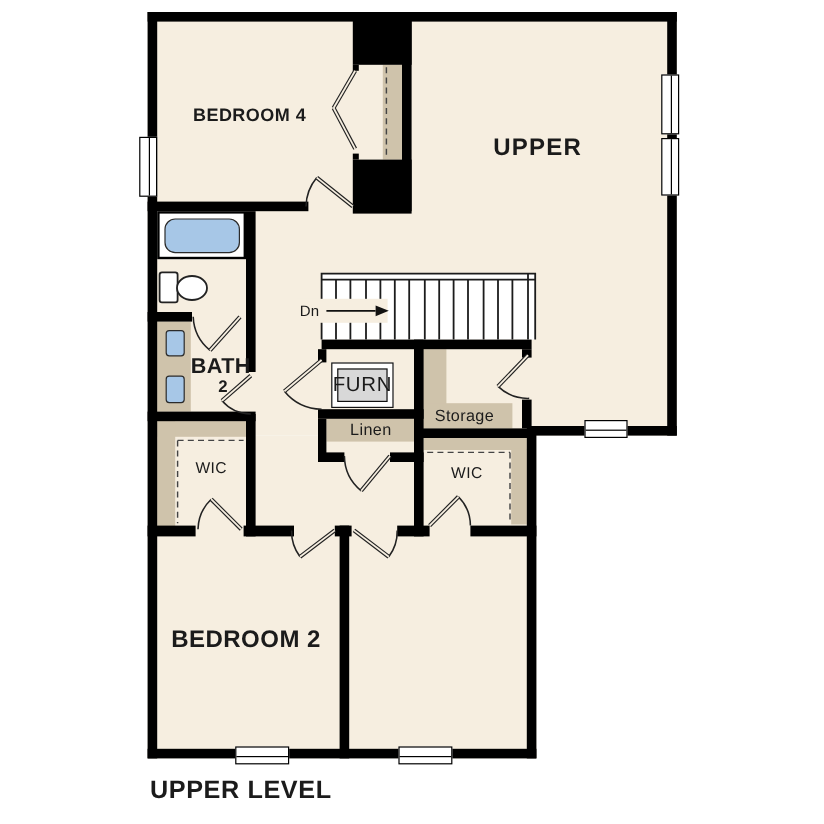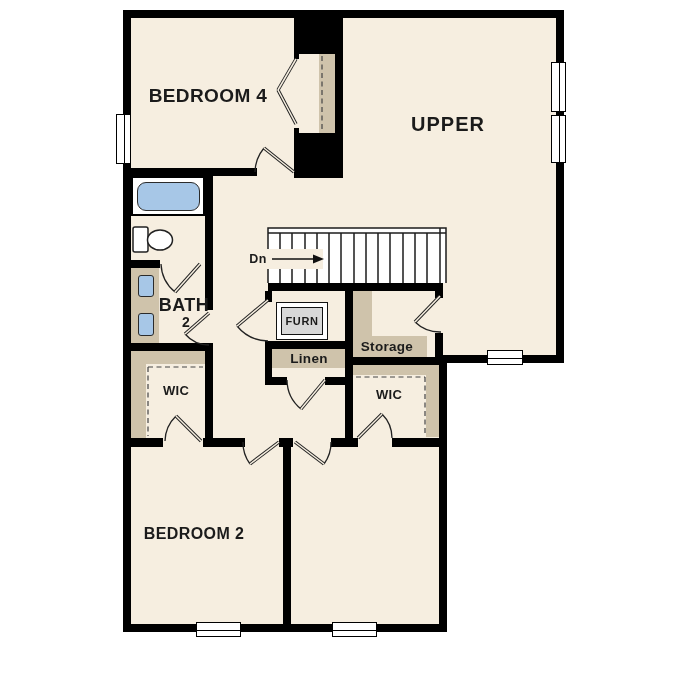--- a/index.html
+++ b/index.html
@@ -9,21 +9,21 @@
   .f{position:absolute;background:var(--floor,#f6eee0);}
   .w{position:absolute;background:var(--wall,#000);}
   .t{position:absolute;background:var(--shelf-tan,#cfc3ab);}
   .wh{position:absolute;background:#fff;}
   .win{position:absolute;background:#fff;border:1.5px solid #000;box-sizing:border-box;}
   .win .mid-v{position:absolute;left:50%;top:0;bottom:0;width:1.2px;background:#000;}
   .win .mid-h{position:absolute;top:50%;left:0;right:0;height:1.2px;background:#000;}
   .blue{position:absolute;background:var(--fixture-blue,#a7c7e7);border:1.5px solid #2b2b2b;box-sizing:border-box;}
   .lbl{position:absolute;transform:translate(-50%,-50%);white-space:nowrap;
        color:var(--text,#1b1b1b);font-weight:700;letter-spacing:.4px;}
-  .lbl-sm{font-weight:700;letter-spacing:.3px;}
+  .lbl-sm{font-weight:400;letter-spacing:.3px;}
   .svg-overlay{position:absolute;left:0;top:0;pointer-events:none;}
   .furn-outer{position:absolute;background:#fff;border:1.6px solid #111;box-sizing:border-box;}
   .furn-inner{position:absolute;background:var(--furnace-gray,#d8d8d8);border:1.5px solid #111;box-sizing:border-box;}
   .title{position:absolute;color:var(--text,#1b1b1b);font-weight:700;font-size:21px;letter-spacing:.5px;}
 </style>
 </head>
 <body>
 
 <div class="stage">
 
@@ -166,26 +166,27 @@
         <path d="M201,441 L176,416"></path>
           <path d="M279,442 L250,464"></path>
           <path d="M295,442 L324,464"></path>
         <path d="M358,438 L382,414"></path>
           <path d="M296,59 L278,90"></path>
           <path d="M296,124 L278,90"></path>
       </g>
     </g>
   </svg>
 
-  <div class="lbl" style="left:208px;top:96px;font-size:19px;">BEDROOM 4</div>
+  <div class="lbl" style="left:208px;top:96px;font-size:15px;">BEDROOM 4</div>
   <div class="lbl" style="left:448px;top:124px;font-size:20px;letter-spacing:1px;">UPPER</div>
   <div class="lbl" style="left:184px;top:305px;font-size:18px;">BATH</div>
   <div class="lbl" style="left:186px;top:322px;font-size:14px;">2</div>
   <div class="lbl lbl-sm" style="left:176px;top:390px;font-size:13px;">WIC</div>
   <div class="lbl lbl-sm" style="left:389px;top:394px;font-size:13px;">WIC</div>
   <div class="lbl lbl-sm" style="left:309px;top:358px;font-size:13.5px;">Linen</div>
   <div class="lbl lbl-sm" style="left:387px;top:346px;font-size:13.5px;">Storage</div>
-  <div class="lbl lbl-sm" style="left:302px;top:321px;font-size:11px;letter-spacing:.6px;">FURN</div>
+  <div class="lbl lbl-sm" style="left:302px;top:321px;font-size:17px;letter-spacing:.6px;">FURN</div>
   <div class="lbl lbl-sm" style="left:258px;top:259px;font-size:12.5px;">Dn</div>
-  <div class="lbl" style="left:194px;top:534px;font-size:16px;">BEDROOM 2</div>
+  <div class="lbl" style="left:205px;top:534px;font-size:20px;">BEDROOM 2</div>
 
+  <div class="title" style="left:125px;top:647px;">UPPER LEVEL</div>
 
 </div>
 
 </body></html>

